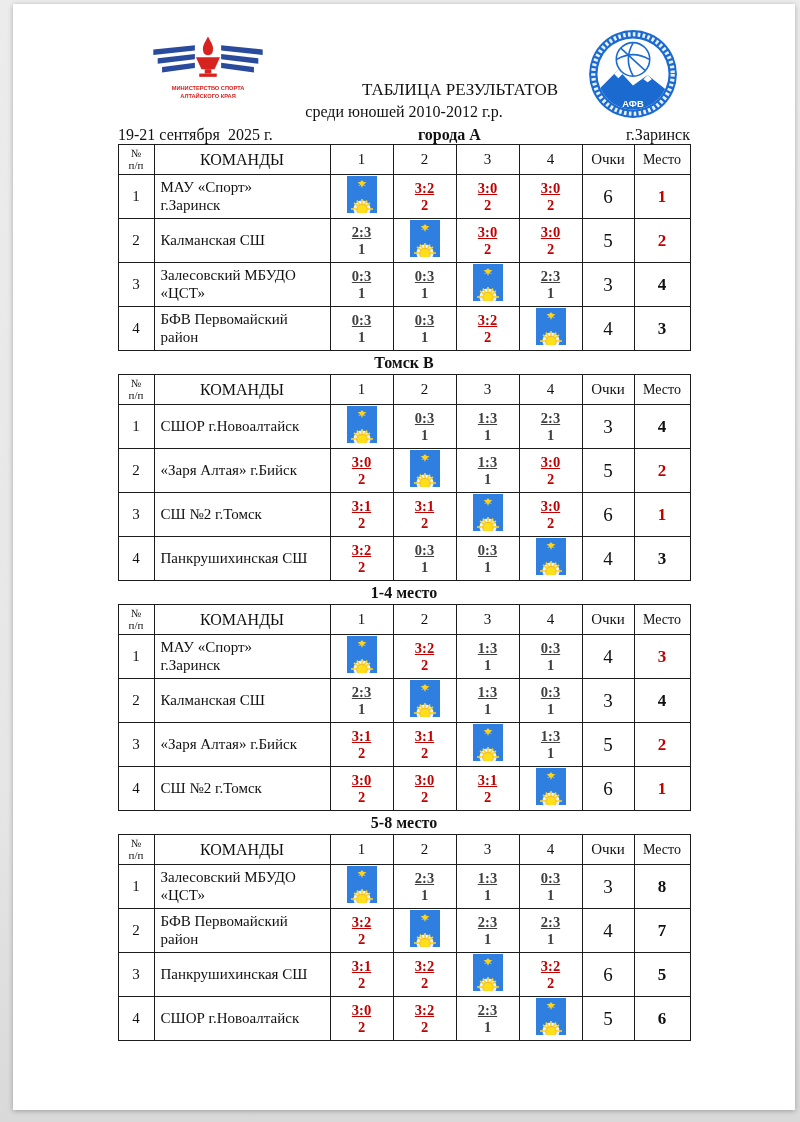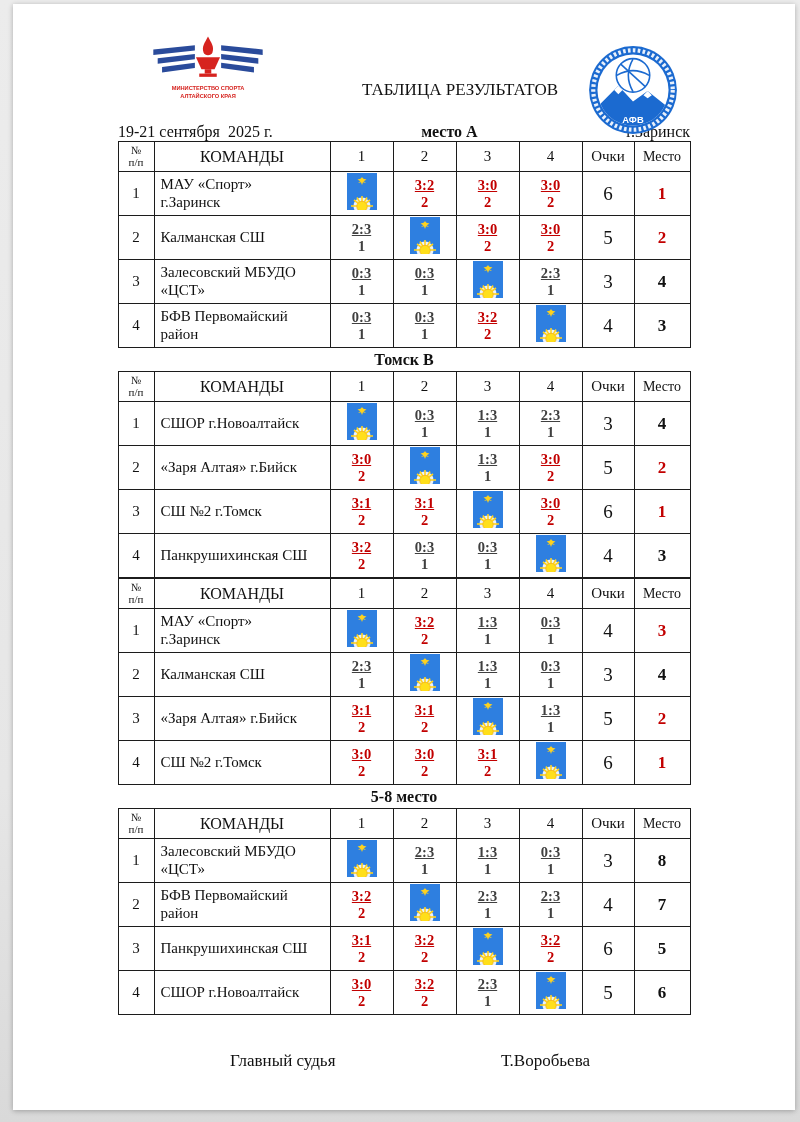--- a/index.html
+++ b/index.html
@@ -2,28 +2,28 @@
 <html><head>
 <meta charset="utf-8">
 <style>
   html,body{margin:0;padding:0;}
   body{background:#e4e4e4;font-family:"Liberation Serif",serif;color:#111;}
   .photo{position:relative;width:800px;height:1122px;overflow:hidden;
          background:linear-gradient(180deg,#ececec 0%,#e6e6e6 70%,#d9d9d9 100%);}
   .sheet{position:absolute;left:13px;top:4px;width:782px;height:1106px;background:#ffffff;
          box-shadow:0 1px 5px rgba(0,0,0,.28);}
   .logo-left{position:absolute;left:140px;top:28px;width:110px;height:70px;}
-  .logo-right{position:absolute;left:574px;top:40px;width:92px;height:92px;}
+  .logo-right{position:absolute;left:574px;top:24px;width:92px;height:92px;}
 
   .title-block{padding-top:76px;}
   .t1{margin-left:112px;text-align:center;font-size:17px;}
   .t2{text-align:center;font-size:16px;margin-top:4px;}
   .t3{text-align:center;font-size:16px;margin-top:3px;}
 
-  .dateline{width:572px;margin:23px auto 0;display:flex;justify-content:space-between;
+  .dateline{width:572px;margin:5px auto 0;display:flex;justify-content:space-between;
             align-items:flex-end;font-size:16px;text-align:right;}
   .dateline span{white-space:pre;}
   .dateline .mid{font-weight:bold;}
 
   table.res-table{border-collapse:collapse;table-layout:fixed;width:572px;margin:0 auto;
                   font-size:15px;}
   .res-table th,.res-table td{border:1px solid #1c1c1c;text-align:center;
                   vertical-align:middle;padding:1px 2px;}
   .res-table thead th{height:27px;font-weight:normal;}
   .th-num{font-size:11px;line-height:1.05;white-space:pre-line;}
@@ -96,25 +96,26 @@
           <path d="M28.5 30 Q44 21 59.5 30" fill="none" stroke="#1b6ad0" stroke-width="1.5"></path>
           <path d="M44 14.5 Q35 30 44 45.5" fill="none" stroke="#1b6ad0" stroke-width="1.5"></path>
           <path d="M32 19 Q44 30 56 41" fill="none" stroke="#1b6ad0" stroke-width="1.5"></path>
         </g>
         <text x="44" y="76" text-anchor="middle" font-size="9" font-weight="bold" font-family="Liberation Sans, sans-serif" fill="#ffffff">АФВ</text>
       </svg>
     </div>
 
     <div class="title-block">
       <div class="t1">ТАБЛИЦА РЕЗУЛЬТАТОВ</div>
+      <div class="t3">среди юношей 2010-2012 г.р.</div>
     </div>
 
     <div class="dateline">
       <span>19-21 сентября  2025 г.</span>
-      <span class="mid">место А</span>
+      <span class="mid">города А</span>
       <span>г.Заринск</span>
     </div>
 
     <div>
         <table class="res-table">
           <colgroup>
             <col style="width: 36px;">
             <col style="width: 176px;">
             <col style="width: 63px;">
             <col style="width: 63px;">
@@ -459,20 +460,21 @@
       </g>
       <circle cx="15" cy="33.5" r="5.2" fill="#ffdf1a" stroke="#f4b21a" stroke-width="0.8"></circle>
     </svg>
   </span>
 </td>
               <td class="points">4</td>
               <td class="place">3</td>
             </tr>
           </tbody>
         </table>
+        <div class="section-heading">1-4 место</div>
         <table class="res-table">
           <colgroup>
             <col style="width: 36px;">
             <col style="width: 176px;">
             <col style="width: 63px;">
             <col style="width: 63px;">
             <col style="width: 63px;">
             <col style="width: 63px;">
             <col style="width: 52px;">
             <col style="width: 56px;">
@@ -815,19 +817,15 @@
     </svg>
   </span>
 </td>
               <td class="points">5</td>
               <td class="place">6</td>
             </tr>
           </tbody>
         </table>
       </div>
 
-    <div class="footer">
-      <span class="left">Главный судья</span>
-      <span class="right">Т.Воробьева</span>
-    </div>
 
   </div>
 </div>
 
 </body></html>

